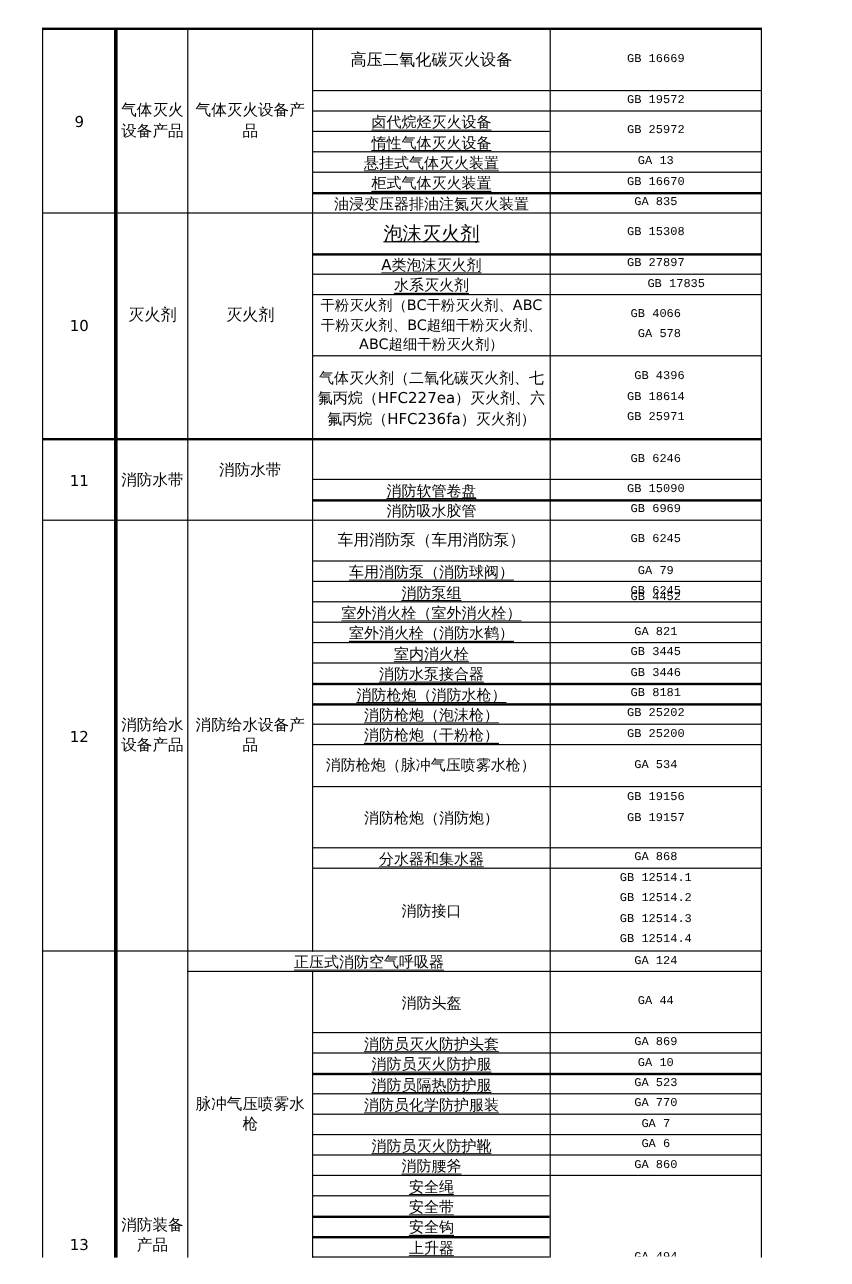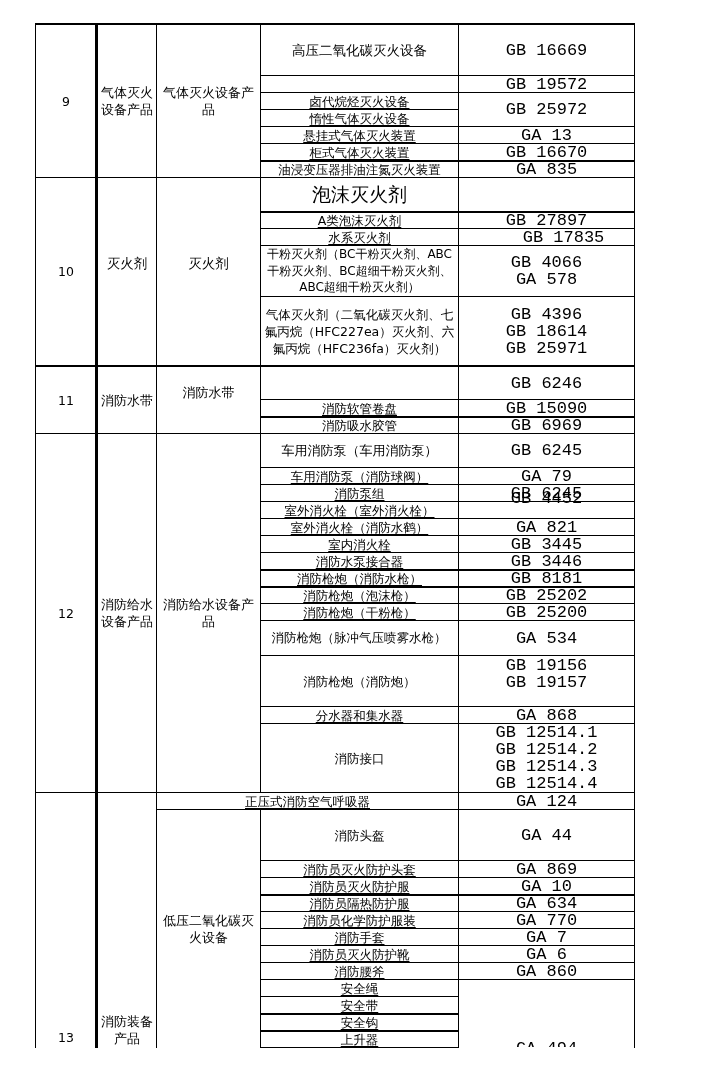--- a/index.html
+++ b/index.html
@@ -2,21 +2,21 @@
 <html><head>
 <meta charset="utf-8">
 <style>
   html, body { margin:0; padding:0; background:#ffffff; }
   body { width:710px; height:1070px; position:relative; overflow:hidden;
          font-family:"DejaVu Sans", "Liberation Sans", sans-serif; color:#000; }
   .sheet { position:absolute; left:0; top:0; width:710px; height:1070px; }
   .cell { position:absolute; box-sizing:border-box; display:flex; align-items:center;
           justify-content:center; text-align:center; font-size:12.5px; line-height:17px;
           overflow:hidden; white-space:pre-line; }
-  .cell.std { font-family:"Liberation Mono", "DejaVu Sans Mono", monospace; font-size:17px; line-height:17px; }
+  .cell.std { font-family:"Liberation Mono", "DejaVu Sans Mono", monospace; font-size:10px; line-height:17px;text-align:right; }
   .cell.u span { text-decoration:underline; text-underline-offset:2px; }
   .hl { position:absolute; height:1px; background:#000; }
   .hl.thick { height:2px; }
   .vl { position:absolute; width:1px; background:#000; }
   .vl.thick { width:3px; }
 </style>
 </head>
 <body>
 
 <div class="sheet">
@@ -35,21 +35,22 @@
   <div class="cell std" style="left:459px;top:127px;width:175px;height:16px;">GA 13</div>
   <div class="cell u" style="left:261px;top:144px;width:197px;height:16px;"><span>柜式气体灭火装置</span></div>
   <div class="cell std" style="left:459px;top:144px;width:175px;height:16px;">GB 16670</div>
   <div class="cell" style="left:261px;top:162px;width:197px;height:15px;">油浸变压器排油注氮灭火装置</div>
   <div class="cell std" style="left:459px;top:162px;width:175px;height:15px;">GA 835</div>
 
   <div class="cell" style="left:36px;top:178px;width:60px;height:187px;">10</div>
   <div class="cell" style="left:98px;top:178px;width:58px;height:170px;font-size:13.5px;">灭火剂</div>
   <div class="cell" style="left:157px;top:178px;width:103px;height:170px;font-size:13.5px;">灭火剂</div>
 
-  <div class="cell" style="left:261px;top:178px;width:197px;height:33px;font-size:19px;">泡沫灭火剂</div>
+  <div class="cell" style="left:261px;top:178px;width:197px;height:33px;font-size:16px;text-decoration:underline;">泡沫灭火剂</div>
+  <div class="cell std" style="left:459px;top:178px;width:175px;height:33px;">GB 15308</div>
   <div class="cell u" style="left:261px;top:213px;width:197px;height:15px;"><span>A类泡沫灭火剂</span></div>
   <div class="cell std" style="left:459px;top:213px;width:175px;height:15px;">GB 27897</div>
   <div class="cell u" style="left:261px;top:229px;width:197px;height:16px;"><span>水系灭火剂</span></div>
   <div class="cell std" style="left:476px;top:229px;width:175px;height:16px;">GB 17835</div>
   <div class="cell" style="left:263px;top:246px;width:193px;height:50px;font-size:12px;line-height:16.5px;">干粉灭火剂（BC干粉灭火剂、ABC干粉灭火剂、BC超细干粉灭火剂、ABC超细干粉灭火剂）</div>
   <div class="cell std" style="left:459px;top:246px;width:175px;height:50px;">GB 4066
 GA 578</div>
   <div class="cell" style="left:263px;top:297px;width:193px;height:68px;font-size:12.5px;line-height:17px;">气体灭火剂（二氧化碳灭火剂、七氟丙烷（HFC227ea）灭火剂、六氟丙烷（HFC236fa）灭火剂）</div>
   <div class="cell std" style="left:459px;top:297px;width:175px;height:68px;">GB 4396
 GB 18614
@@ -99,33 +100,32 @@
   <div class="cell" style="left:261px;top:724px;width:197px;height:68px;">消防接口</div>
   <div class="cell std" style="left:459px;top:724px;width:175px;height:68px;">GB 12514.1
 GB 12514.2
 GB 12514.3
 GB 12514.4</div>
 
   <div class="cell" style="left:36px;top:793px;width:60px;height:254px;align-items:flex-end;padding-bottom:1px;">13</div>
   <div class="cell" style="left:98px;top:793px;width:58px;height:254px;align-items:flex-end;font-size:13px;">消防装备产品</div>
   <div class="cell u" style="left:157px;top:793px;width:301px;height:16px;"><span>正压式消防空气呼吸器</span></div>
   <div class="cell std" style="left:459px;top:793px;width:175px;height:16px;">GA 124</div>
-  <div class="cell" style="left:157px;top:810px;width:103px;height:237px;font-size:13px;">低压二氧化碳灭火设备</div>
+  <div class="cell" style="left:157px;top:810px;width:103px;height:237px;font-size:13px;">脉冲气压喷雾水枪</div>
 
   <div class="cell" style="left:261px;top:810px;width:197px;height:50px;">消防头盔</div>
   <div class="cell std" style="left:459px;top:810px;width:175px;height:50px;">GA 44</div>
   <div class="cell u" style="left:261px;top:861px;width:197px;height:16px;"><span>消防员灭火防护头套</span></div>
   <div class="cell std" style="left:459px;top:861px;width:175px;height:16px;">GA 869</div>
   <div class="cell u" style="left:261px;top:878px;width:197px;height:16px;"><span>消防员灭火防护服</span></div>
   <div class="cell std" style="left:459px;top:878px;width:175px;height:16px;">GA 10</div>
   <div class="cell u" style="left:261px;top:896px;width:197px;height:15px;"><span>消防员隔热防护服</span></div>
-  <div class="cell std" style="left:459px;top:896px;width:175px;height:15px;">GA 634</div>
+  <div class="cell std" style="left:459px;top:896px;width:175px;height:15px;">GA 523</div>
   <div class="cell u" style="left:261px;top:912px;width:197px;height:16px;"><span>消防员化学防护服装</span></div>
   <div class="cell std" style="left:459px;top:912px;width:175px;height:16px;">GA 770</div>
-  <div class="cell u" style="left:261px;top:929px;width:197px;height:16px;"><span>消防手套</span></div>
   <div class="cell std" style="left:459px;top:929px;width:175px;height:16px;">GA 7</div>
   <div class="cell u" style="left:261px;top:946px;width:197px;height:16px;"><span>消防员灭火防护靴</span></div>
   <div class="cell std" style="left:459px;top:946px;width:175px;height:16px;">GA 6</div>
   <div class="cell u" style="left:261px;top:963px;width:197px;height:16px;"><span>消防腰斧</span></div>
   <div class="cell std" style="left:459px;top:963px;width:175px;height:16px;">GA 860</div>
   <div class="cell u" style="left:261px;top:980px;width:197px;height:16px;"><span>安全绳</span></div>
   <div class="cell u" style="left:261px;top:997px;width:197px;height:16px;"><span>安全带</span></div>
   <div class="cell u" style="left:261px;top:1015px;width:197px;height:15px;"><span>安全钩</span></div>
   <div class="cell u" style="left:261px;top:1032px;width:197px;height:15px;"><span>上升器</span></div>
   <div class="cell std" style="left:459px;top:1040px;width:175px;height:7px;align-items:flex-start;"><span style="display:block;margin-top:0;">GA 494</span></div>

